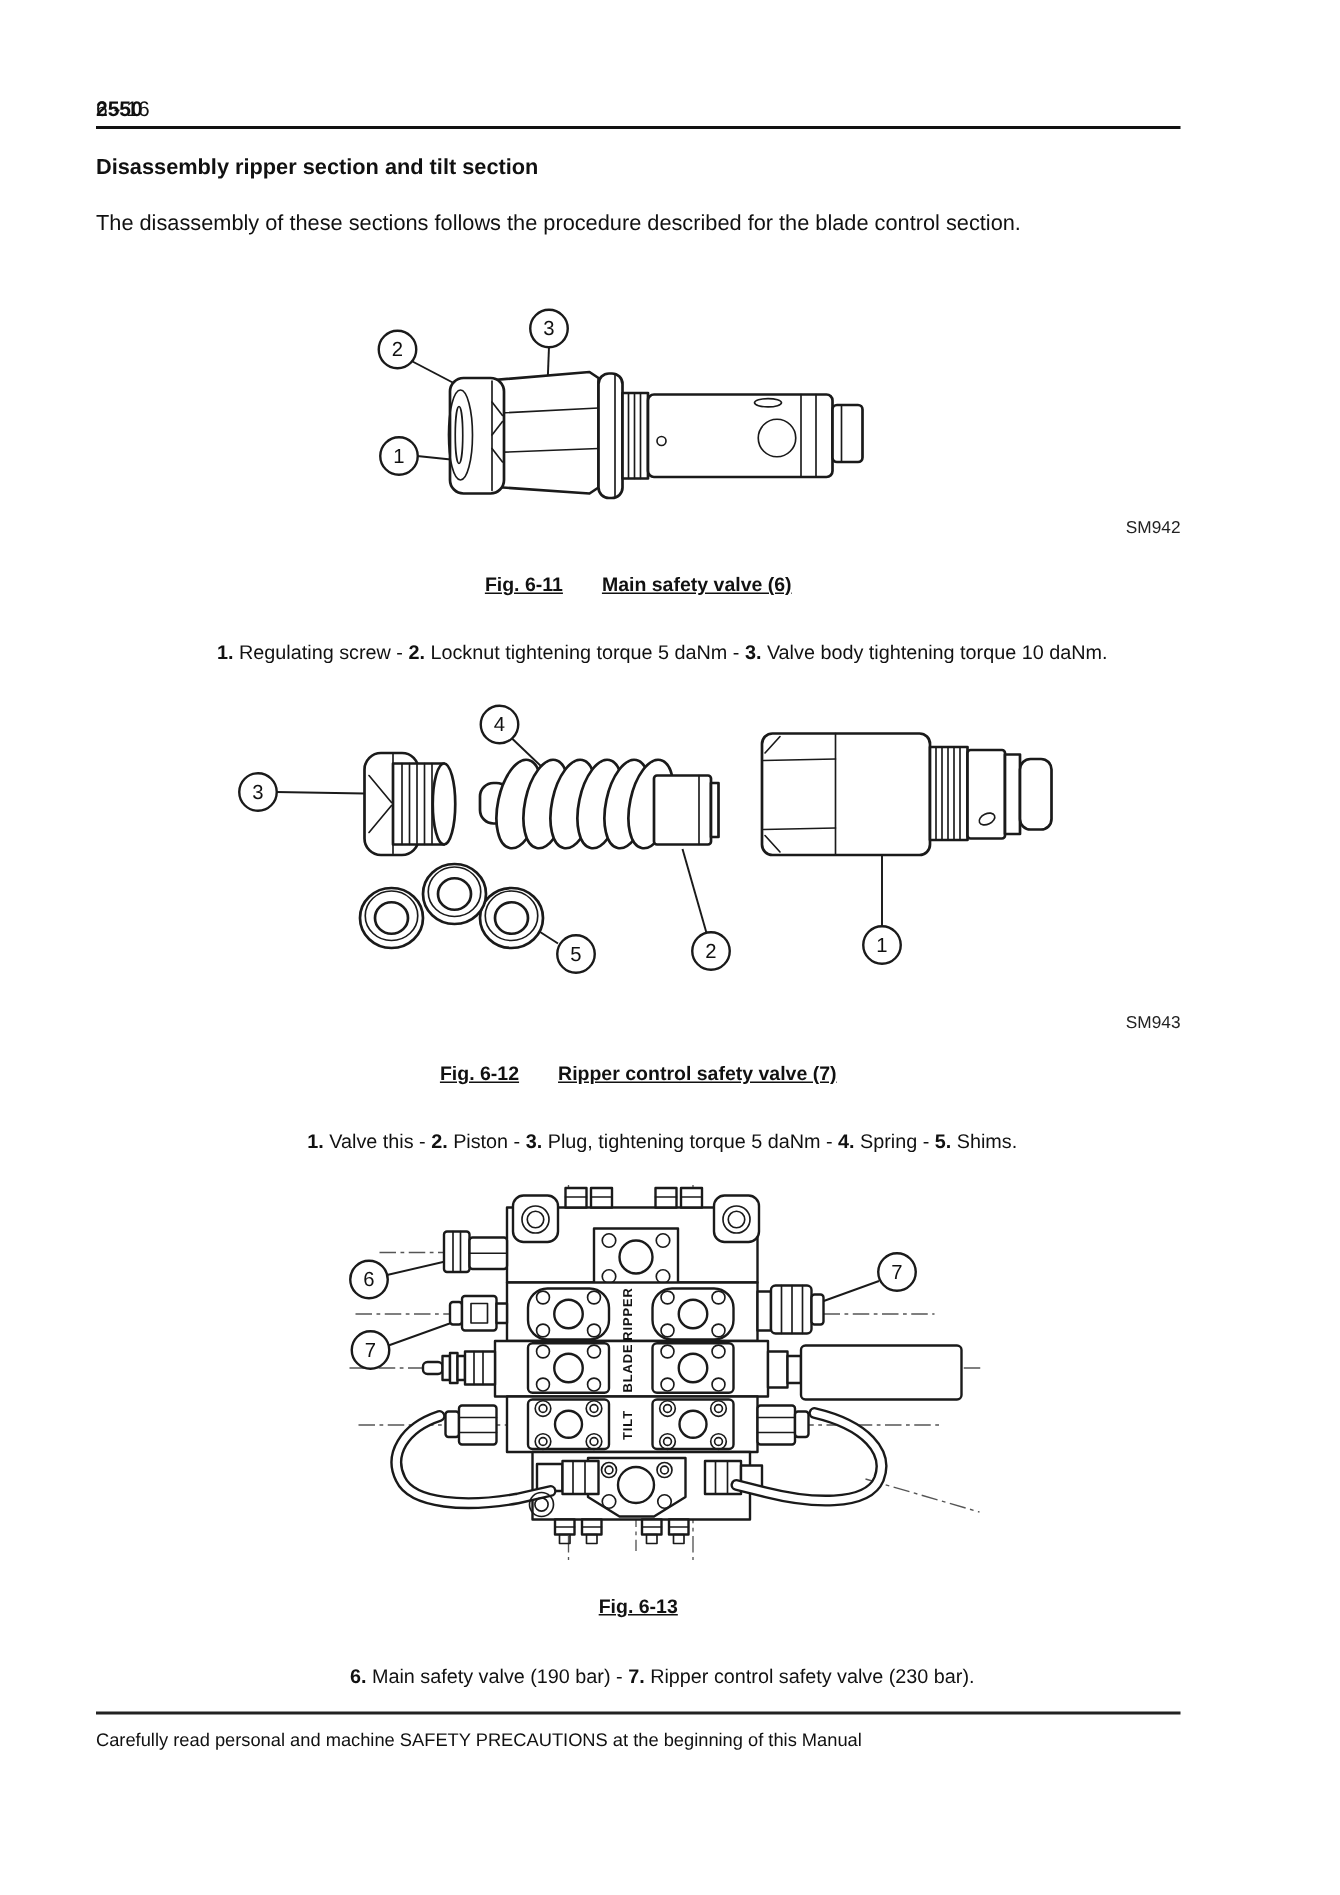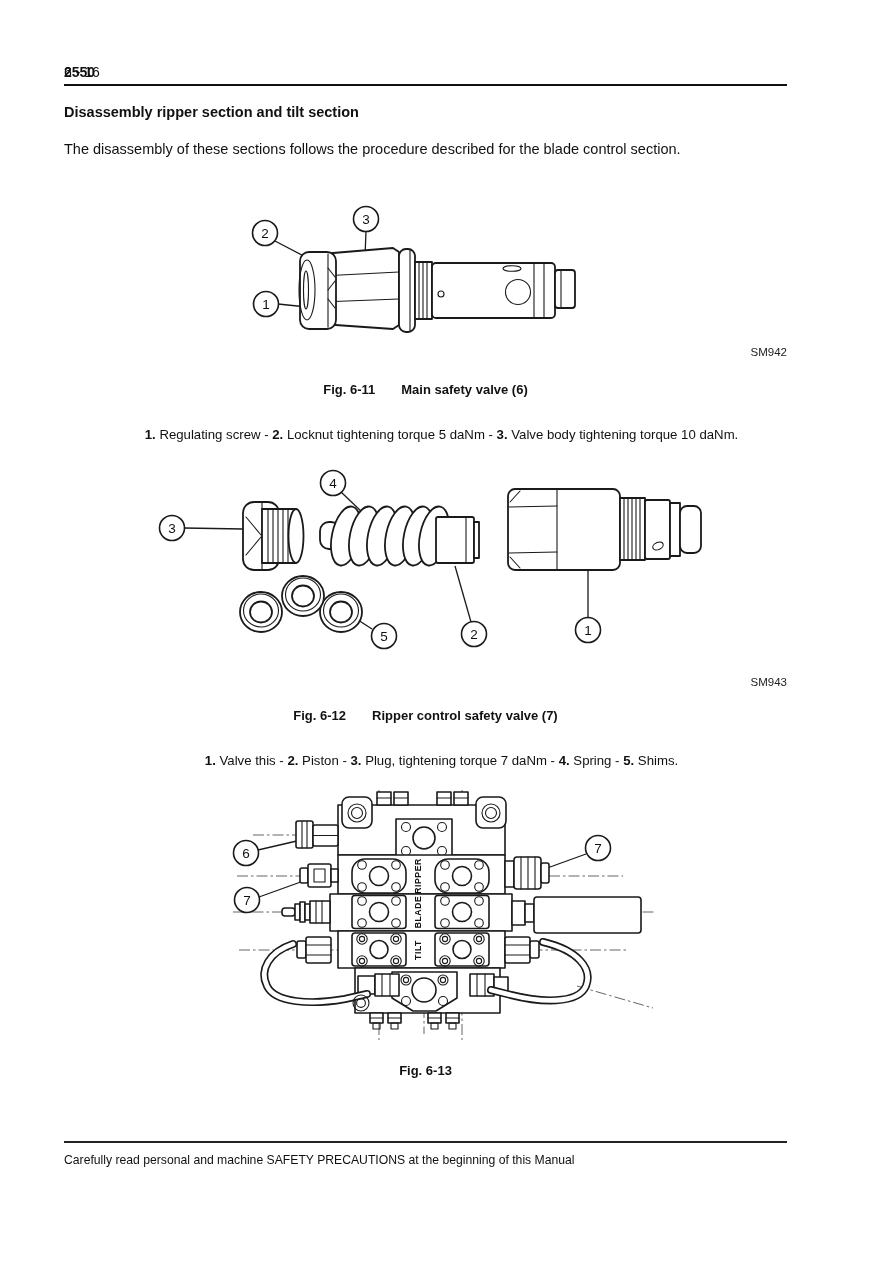--- a/index.html
+++ b/index.html
@@ -9,21 +9,21 @@
     margin:0 auto;
   }
   .abs{position:absolute;}
   .hdr-left{left:64px;top:64px;font-size:14px;font-weight:normal;}
   .hdr-center{left:64px;top:64px;width:723px;text-align:center;font-size:14px;font-weight:bold;letter-spacing:.2px;}
   .hdr-right{left:64px;top:64px;width:723px;text-align:left;font-size:14px;font-weight:bold;}
   .hdr-rule{left:64px;top:84px;width:723px;height:2.4px;background:#111;}
   .sec-heading{left:64px;top:104px;font-size:14.5px;font-weight:bold;}
   .intro{left:64px;top:141px;font-size:14.5px;}
   .img-code{left:64px;width:723px;text-align:right;font-size:11.5px;color:#222;}
-  .fig-caption{left:64px;width:723px;text-align:center;font-size:13px;font-weight:bold;}
+  .fig-caption{left:64px;width:723px;text-align:center;font-size:13px;font-weight:bold;text-decoration:underline;}
   .fig-caption .gap{margin-left:26px;}
   .legend{left:64px;width:723px;text-align:center;font-size:13.2px;margin:16px;}
   .legend b{font-weight:bold;}
   .ftr-rule{left:64px;top:1141px;width:723px;height:2px;background:#222;}
   .footer{left:64px;top:1153px;width:723px;text-align:left;font-size:12.2px;}
   svg{overflow:visible;}
   svg .ln, svg .ln2, svg .det{stroke:#1a1a1a;fill:none;stroke-linecap:round;stroke-linejoin:round;}
   svg .ln{stroke-width:1.8;fill:#fff;}
   svg .ln2{stroke-width:1.6;fill:#fff;}
   svg .det{stroke-width:1.1;fill:none;}
@@ -200,21 +200,21 @@
     <g>
       <circle class="co" cx="438" cy="168" r="12.5"></circle>
       <text class="cot" x="438" y="172.5">1</text>
     </g>
   </svg>
 
   <div class="abs img-code" style="top:676px;">SM943</div>
   <div class="abs fig-caption" style="top:708px;">
     <b>Fig. 6-12</b><b class="gap">Ripper control safety valve (7)</b>
   </div>
-  <p class="abs legend" style="top:737px;"><b>1.</b><span> Valve this - </span><b>2.</b><span> Piston - </span><b>3.</b><span> Plug, tightening torque 7 daNm - </span><b>4.</b><span> Spring - </span><b>5.</b><span> Shims.</span></p>
+  <p class="abs legend" style="top:737px;"><b>1.</b><span> Valve this - </span><b>2.</b><span> Piston - </span><b>3.</b><span> Plug, tightening torque 5 daNm - </span><b>4.</b><span> Spring - </span><b>5.</b><span> Shims.</span></p>
 
   <svg class="abs" style="left:225px;top:790px;" width="430" height="252" viewBox="0 0 430 252">
 
     <g>
       <line class="dd" x1="28" y1="45" x2="118" y2="45"></line>
       <line class="dd" x1="12" y1="86" x2="398" y2="86"></line>
       <line class="dd" x1="8" y1="122" x2="430" y2="122"></line>
       <line class="dd" x1="14" y1="160" x2="402" y2="160"></line>
       <line class="dd" x1="154" y1="0" x2="154" y2="250"></line>
       <line class="dd" x1="237" y1="0" x2="237" y2="250"></line>
@@ -409,17 +409,18 @@
     </g>
     <g>
       <circle class="co" cx="373" cy="58" r="12.5"></circle>
       <text class="cot" x="373" y="62.5">7</text>
     </g>
   </svg>
 
   <div class="abs fig-caption" style="top:1063px;">
     <b>Fig. 6-13</b>
   </div>
+  <p class="abs legend" style="top:1094px;"><b>6.</b><span> Main safety valve (190 bar) - </span><b>7.</b><span> Ripper control safety valve (230 bar).</span></p>
 
   <div class="abs ftr-rule"></div>
   <div class="abs footer">Carefully read personal and machine SAFETY PRECAUTIONS at the beginning of this Manual</div>
 
 </div>
 
 </body></html>

